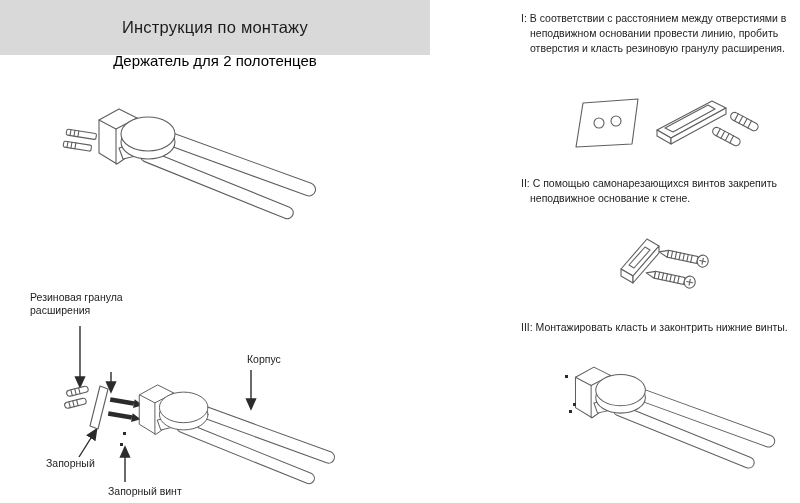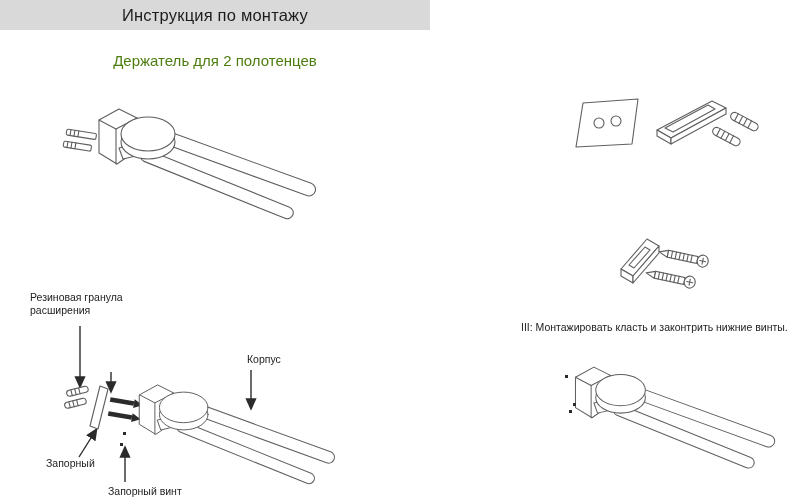--- a/index.html
+++ b/index.html
@@ -7,28 +7,28 @@
     --line:#5f5f5f;
     --text:#262626;
     --arrow:#2b2b2b;
   }
   *{margin:0;padding:0;box-sizing:border-box;}
   html,body{background:#fff;}
   body{font-family:"Liberation Sans","DejaVu Sans",sans-serif;color:var(--text);}
   .page{position:relative;width:800px;height:503px;background:#fff;overflow:hidden;}
 
   .header-bar{
-    position:absolute;left:0;top:0;width:430px;height:30px;
+    position:absolute;left:0;top:0;width:430px;height:55px;
     background:var(--header-bg);
     display:flex;align-items:center;justify-content:center;
   }
   .header-bar .title{font-size:16.5px;color:#1c1c1c;letter-spacing:.2px;}
   .subtitle{
     position:absolute;left:0;top:52px;width:430px;text-align:center;
-    font-size:15px;color:#4d7c0f;
+    font-size:15px;color:#000000;
   }
 
   svg.diagram{position:absolute;overflow:visible;}
   .d-main{left:55px;top:98px;}
   .d-exploded{left:40px;top:373px;}
   .d-step1{left:557px;top:88px;}
   .d-step2{left:602px;top:228px;}
   .d-step3{left:545px;top:357px;}
   .d-arrows{left:0;top:280px;}
 
@@ -96,20 +96,21 @@
       <g transform="translate(9,43) rotate(9)">
         <rect x="0" y="0" width="28" height="6" rx="1.5"></rect>
         <line x1="4" y1="0" x2="4" y2="6"></line>
           <line x1="8" y1="0" x2="8" y2="6"></line>
           <line x1="12" y1="0" x2="12" y2="6"></line>
       </g>
     </g>
     <use href="#holder-body"></use>
   </svg>
 
+  <div class="step s1">I: В соответствии с расстоянием между отверстиями в неподвижном основании провести линию, пробить отверстия и класть резиновую гранулу расширения.</div>
 
   <svg class="diagram d-step1" width="232" height="80" viewBox="0 0 232 80">
     <g stroke="#5f5f5f" fill="#fff" stroke-width="1.1" stroke-linejoin="round" stroke-linecap="round">
       <g>
         <path d="M26,15 L81,11 L75,56 L19,59 Z"></path>
         <circle cx="42" cy="35" r="5" fill="none"></circle>
         <circle cx="59" cy="33" r="5" fill="none"></circle>
       </g>
       <g>
         <path d="M100,42 L155,13 L169,20 L114,50 Z"></path>
@@ -129,20 +130,21 @@
           <rect width="30" height="8" rx="4"></rect>
           <line x1="6" y1="0" x2="6" y2="8"></line>
             <line x1="11" y1="0" x2="11" y2="8"></line>
           <line x1="16" y1="0" x2="16" y2="8"></line>
             <line x1="21" y1="0" x2="21" y2="8"></line>
         </g>
       </g>
     </g>
   </svg>
 
+  <div class="step s2">II: С помощью самонарезающихся винтов закрепить неподвижное основание к стене.</div>
 
   <svg class="diagram d-step2" width="190" height="80" viewBox="0 0 190 80">
     <g stroke="#5f5f5f" fill="#fff" stroke-width="1.1" stroke-linejoin="round" stroke-linecap="round">
       <g>
         <path d="M19,41 L45,11 L57,18 L31,48 Z"></path>
         <path d="M19,41 L19,48 L31,55 L31,48 Z"></path>
         <path d="M31,48 L31,55 L57,25 L57,18 Z"></path>
         <path d="M27,37 L43,19 L48,22 L32,40 Z" fill="none"></path>
       </g>
       <g transform="translate(58,20) rotate(12)">

